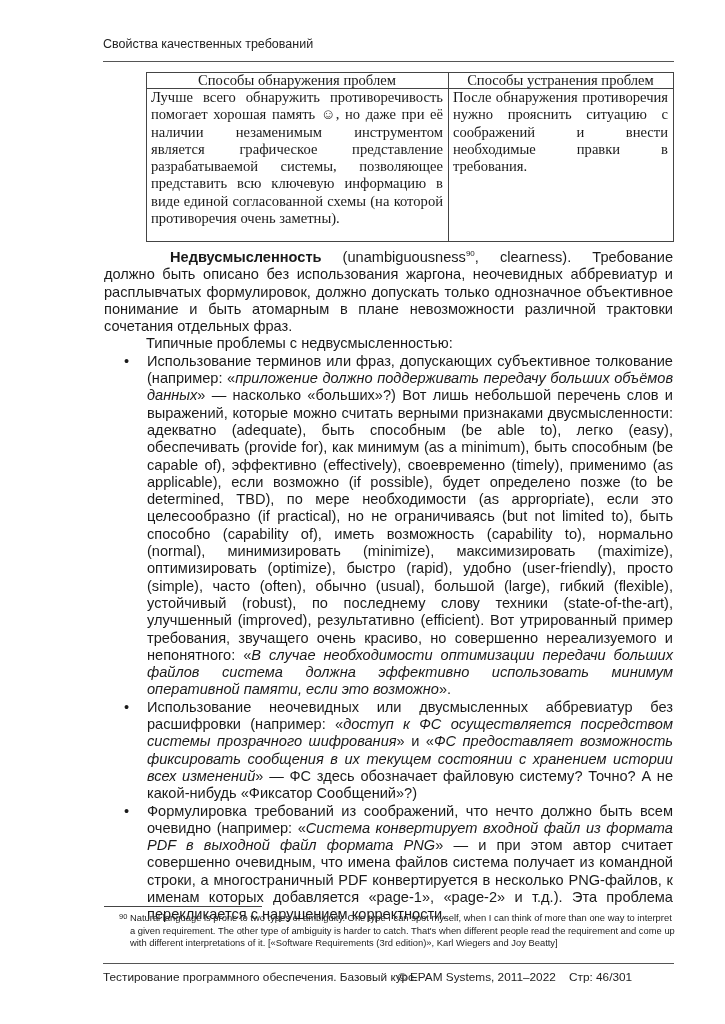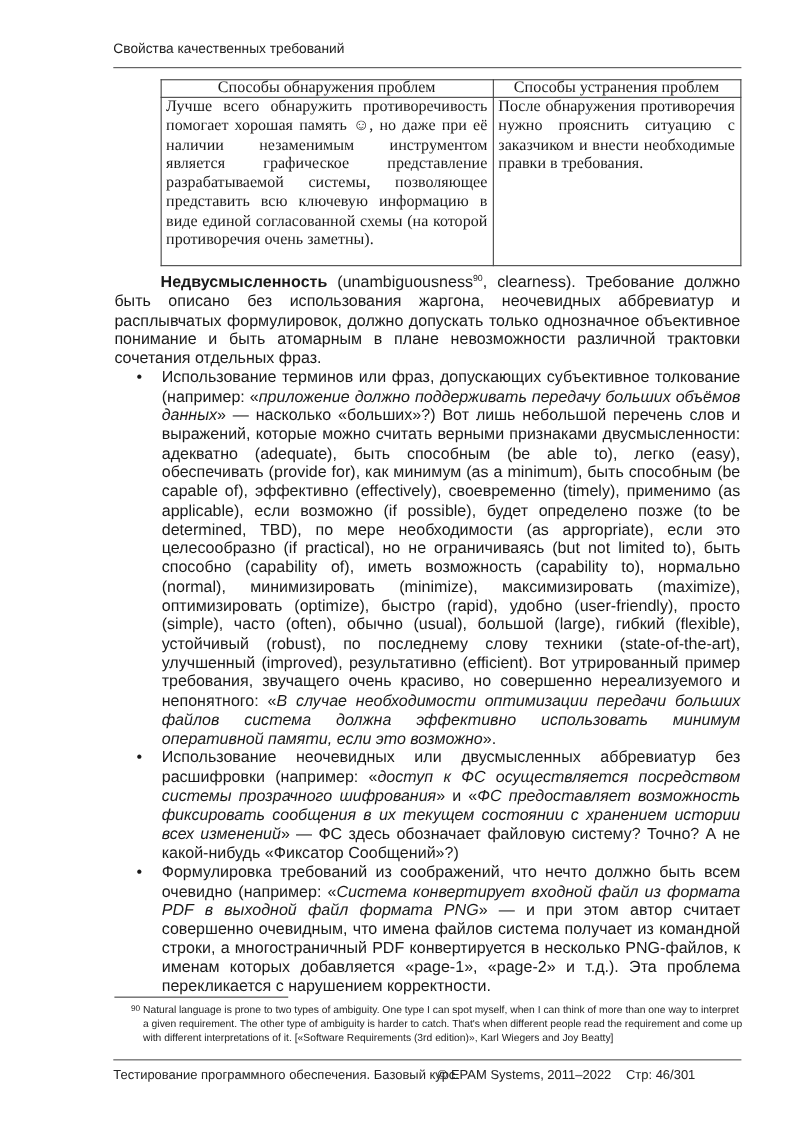--- a/index.html
+++ b/index.html
@@ -11,21 +11,21 @@
   table.probs { position: absolute; left: 146px; top: 72px; width: 528px; border-collapse: collapse;
                 font-size: 14.6px; line-height: 17.3px; }
   table.probs th, table.probs td { border: 1px solid #444; padding: 0 5px 0 4px; vertical-align: top; font-family: Liberation Serif, serif; }
   table.probs th { font-weight: normal; text-align: center; height: 15px; line-height: 15px; }
   table.probs td.c1 { width: 292px; text-align: justify; height: 152px; }
   table.probs td.c2 { text-align: justify; }
 
   .body { position: absolute; left: 104px; top: 249px; width: 569px; font-size: 14.6px; line-height: 17.3px; }
   .body p { margin: 0; text-align: justify; }
   .indent { text-indent: 42px; }
-  .bold { font-weight: bold; }
+  .bold { font-weight: bold; margin-left: 24px; }
   sup { font-size: 8px; line-height: 0; }
   ul.bullets { margin: 0; padding: 0; list-style: none; }
   ul.bullets li { position: relative; padding-left: 43px; text-align: justify; }
   ul.bullets li .dot { position: absolute; left: 20px; top: 0; }
   i { font-style: italic; }
 
   .fn-rule { position: absolute; left: 104px; top: 906px; width: 158px; border-top: 1px solid #444; }
   .footnote { position: absolute; left: 104px; top: 912px; width: 572px; font-size: 9.4px; line-height: 12.6px; color: #222; }
   .footnote .fn-num { font-size: 7.5px; vertical-align: top; position: relative; top: -1px; }
   .footnote .fn-body { padding-left: 14px; text-indent: -11px; margin-left: 12px; }
@@ -43,27 +43,28 @@
 <div class="header-rule"></div>
 
 <table class="probs">
   <tbody>
       <tr>
     <th>Способы обнаружения проблем</th>
     <th>Способы устранения проблем</th>
   </tr>
   <tr>
     <td class="c1">Лучше всего обнаружить противоречивость помогает хорошая память ☺, но даже при её наличии незаменимым инструментом является графическое представление разрабатываемой системы, позволяющее представить всю ключевую информацию в виде единой согласованной схемы (на которой противоречия очень заметны).</td>
-    <td class="c2">После обнаружения противоречия нужно прояснить ситуацию с заказчиком и внести необходимые правки в требования.</td>
+    <td class="c2">После обнаружения противоречия нужно прояснить ситуацию с соображений и внести необходимые правки в требования.</td>
   </tr>
 </tbody>
   </table>
 
 <div class="body">
   <p class="indent"><span class="bold">Недвусмысленность</span><span> (unambiguousness</span><sup>90</sup><span>, clearness). Требование должно быть описано без использования жаргона, неочевидных аббревиатур и расплывчатых формулировок, должно допускать только однозначное объективное понимание и быть атомарным в плане невозможности различной трактовки сочетания отдельных фраз.</span></p>
+  <p class="indent">Типичные проблемы с недвусмысленностью:</p>
   <ul class="bullets">
     <li><span class="dot">•</span><span>Использование терминов или фраз, допускающих субъективное толкование (например: «</span><i>приложение должно поддерживать передачу больших объёмов данных</i><span>» — насколько «больших»?) Вот лишь небольшой перечень слов и выражений, которые можно считать верными признаками двусмысленности: адекватно (adequate), быть способным (be able to), легко (easy), обеспечивать (provide for), как минимум (as a minimum), быть способным (be capable of), эффективно (effectively), своевременно (timely), применимо (as applicable), если возможно (if possible), будет определено позже (to be determined, TBD), по мере необходимости (as appropriate), если это целесообразно (if practical), но не ограничиваясь (but not limited to), быть способно (capability of), иметь возможность (capability to), нормально (normal), минимизировать (minimize), максимизировать (maximize), оптимизировать (optimize), быстро (rapid), удобно (user-friendly), просто (simple), часто (often), обычно (usual), большой (large), гибкий (flexible), устойчивый (robust), по последнему слову техники (state-of-the-art), улучшенный (improved), результативно (efficient). Вот утрированный пример требования, звучащего очень красиво, но совершенно нереализуемого и непонятного: «</span><i>В случае необходимости оптимизации передачи больших файлов система должна эффективно использовать минимум оперативной памяти, если это возможно</i><span>».</span></li>
     <li><span class="dot">•</span><span>Использование неочевидных или двусмысленных аббревиатур без расшифровки (например: «</span><i>доступ к ФС осуществляется посредством системы прозрачного шифрования</i><span>» и «</span><i>ФС предоставляет возможность фиксировать сообщения в их текущем состоянии с хранением истории всех изменений</i><span>» — ФС здесь обозначает файловую систему? Точно? А не какой-нибудь «Фиксатор Сообщений»?)</span></li>
     <li><span class="dot">•</span><span>Формулировка требований из соображений, что нечто должно быть всем очевидно (например: «</span><i>Система конвертирует входной файл из формата PDF в выходной файл формата PNG</i><span>» — и при этом автор считает совершенно очевидным, что имена файлов система получает из командной строки, а многостраничный PDF конвертируется в несколько PNG-файлов, к именам которых добавляется «page-1», «page-2» и т.д.). Эта проблема перекликается с нарушением корректности.</span></li>
   </ul>
 </div>
 
 <div class="fn-rule"></div>
 <div class="footnote">
   <div class="fn-body"><span class="fn-num">90</span> <span>Natural language is prone to two types of ambiguity. One type I can spot myself, when I can think of more than one way to interpret a given requirement. The other type of ambiguity is harder to catch. That's when different people read the requirement and come up with different interpretations of it. [«Software Requirements (3rd edition)», Karl Wiegers and Joy Beatty]</span></div>

